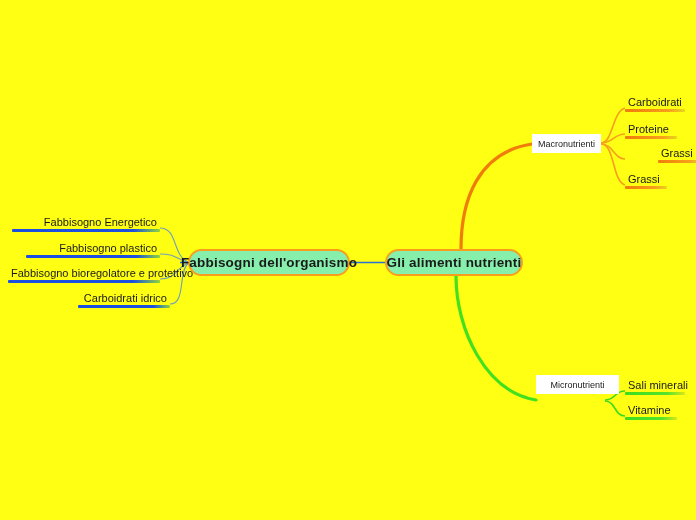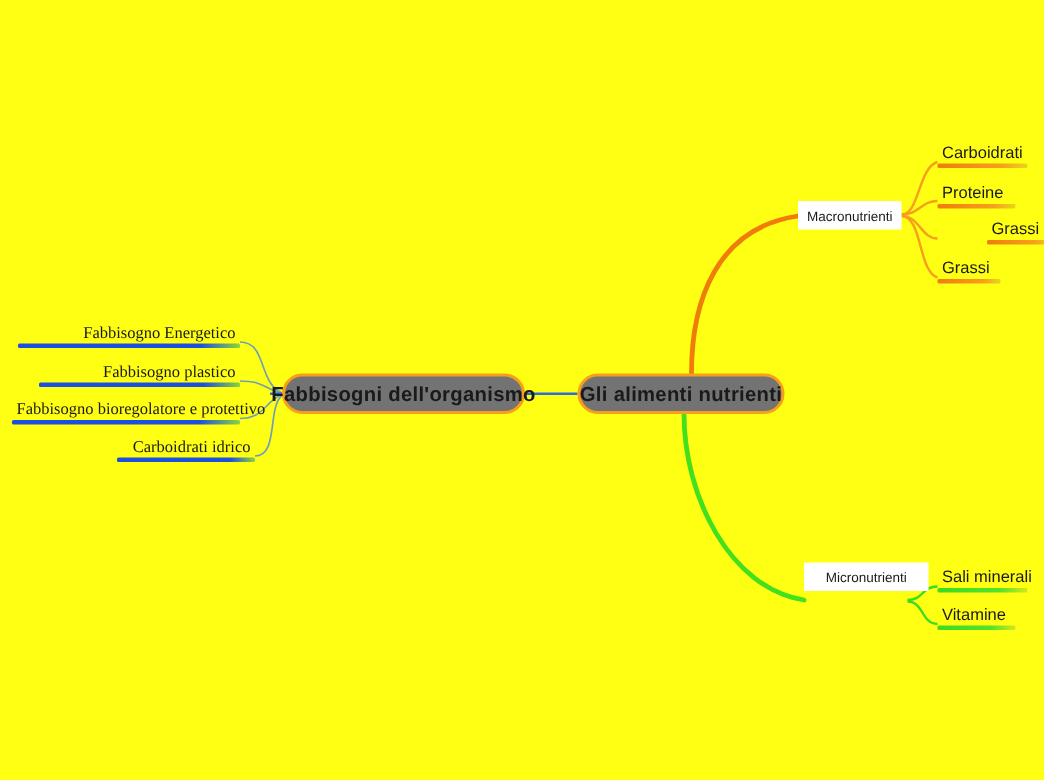--- a/index.html
+++ b/index.html
@@ -28,21 +28,21 @@
     height: 520px;
     pointer-events: none;
   }
 
   
   .center-node {
     position: absolute;
     box-sizing: border-box;
     border: 2px solid #f79f1c;
     border-radius: 14px;
-    background: #737373;
+    background: #86efac;
     color: #1a1a1a;
     font-weight: bold;
     font-size: 13.5px;
     letter-spacing: 0.2px;
     display: flex;
     align-items: center;
     justify-content: center;
     white-space: nowrap;
     z-index: 5;
   }
@@ -99,21 +99,21 @@
     line-height: 11px;
     padding: 0 3px 1px 3px;
   }
   .leaf .leaf-rule {
     display: block;
     height: 2.5px;
     border-radius: 1px;
   }
 
   
-  .leaf.left .leaf-text { text-align: right; font-family: Liberation Serif, serif; }
+  .leaf.left .leaf-text { text-align: right; }
   .leaf.left .leaf-rule {
     background: linear-gradient(to right, #1a4fe0 0%, #1a4fe0 82%, #8fd43a 100%);
   }
 
   
   .leaf.right .leaf-text { text-align: left; }
   .leaf.right.orange .leaf-rule {
     background: linear-gradient(to right, #f07d0a 0%, #f79f1c 72%, #e8d71a 100%);
   }
   .leaf.right.green .leaf-rule {

